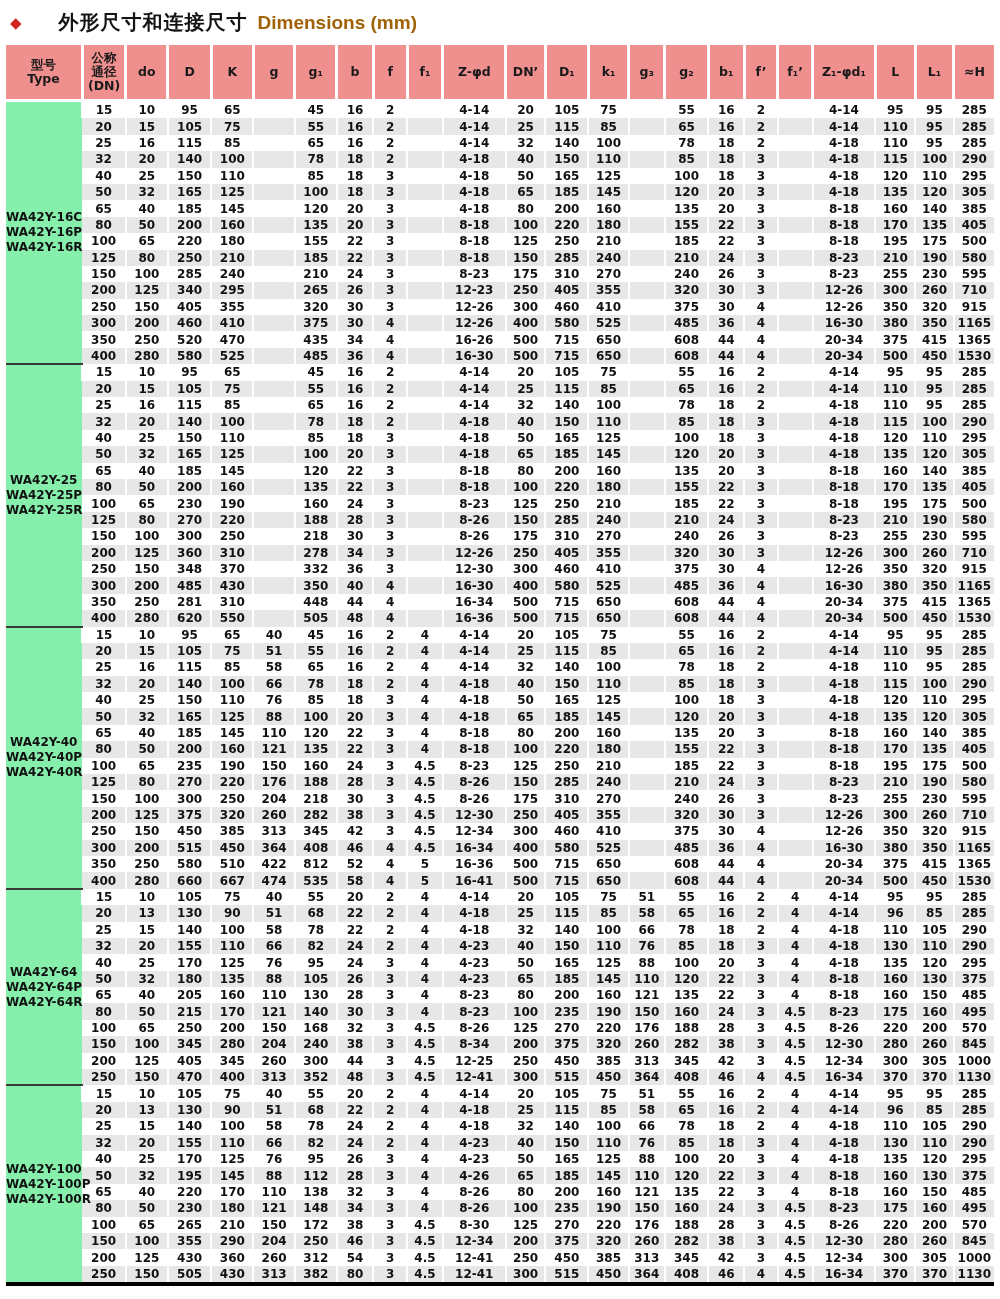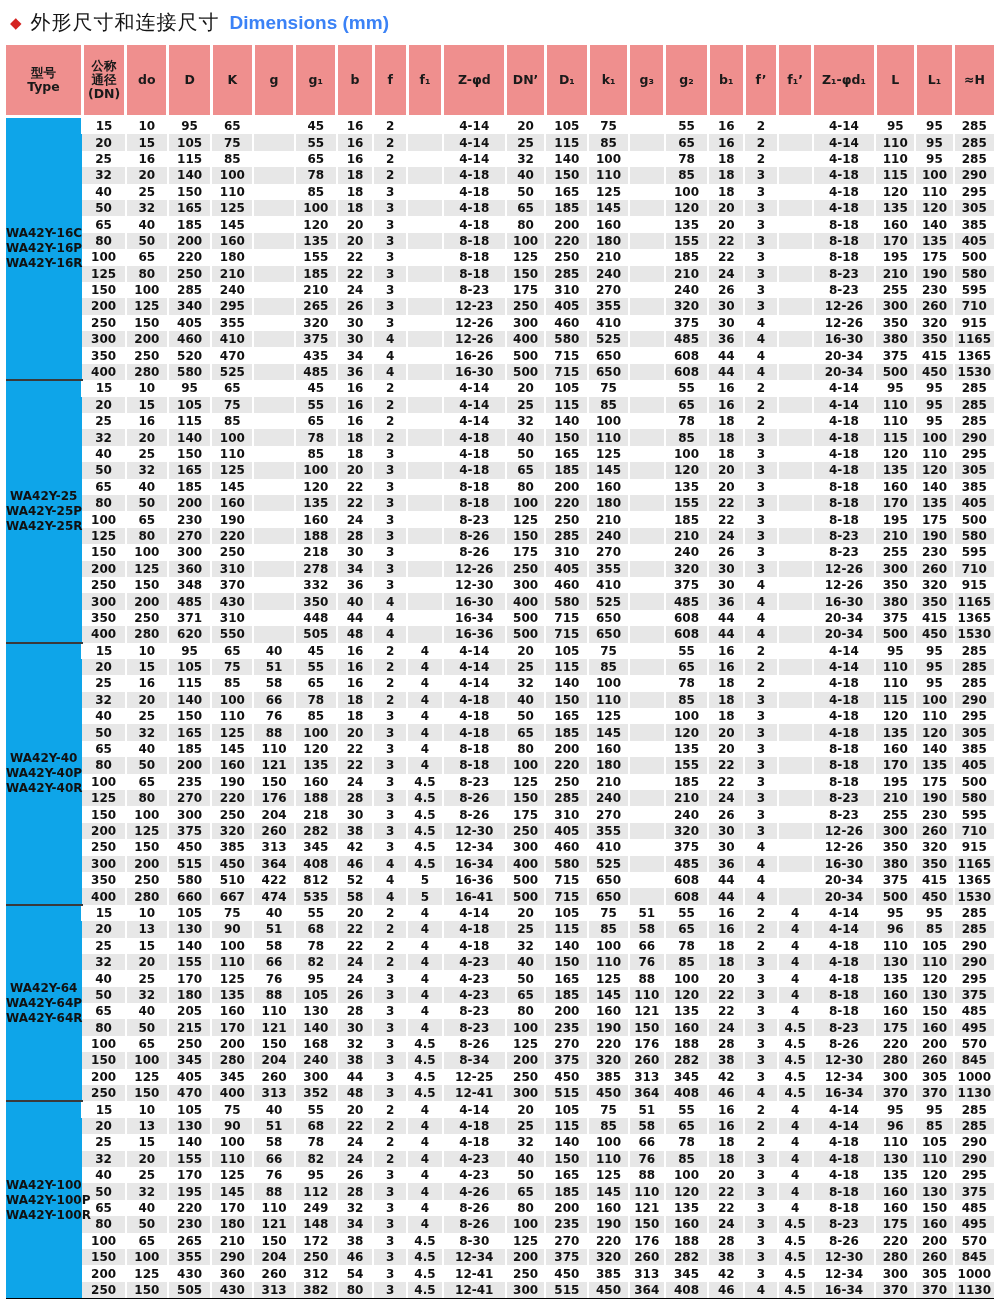--- a/index.html
+++ b/index.html
@@ -1,37 +1,37 @@
 <!DOCTYPE html>
 <html><head>
 <meta charset="utf-8">
 <style>
   html, body { margin:0; padding:0; background:#ffffff; }
   body { width:1000px; font-family:"Liberation Sans", sans-serif; }
 
   .title-row { display:flex; align-items:center; padding:9px 0 9px 10px; }
   .diamond { color:#d42421; font-size:15px; line-height:1; margin-right:9px; }
-  .title-zh { font-weight:normal; font-size:20px; color:#141414; letter-spacing:1px; }
-  .title-en { font-weight:bold; font-size:19px; color:#3b82f6; margin-left:10px; }
+  .title-zh { font-weight:bold; font-size:20px; color:#141414; letter-spacing:1px;margin-left:28px; }
+  .title-en { font-weight:bold; font-size:19px; color:#a16207; margin-left:10px; }
 
   table#dims {
     border-collapse:collapse;
     table-layout:fixed;
     width:988px;
     margin-left:6px;
     border-bottom:4px solid #000;
   }
   #dims th {
     background:#ef8f8e;
     color:#1a1a1a;
     font-weight:bold;
     font-size:12.5px;
     line-height:1.12;
     height:54px;
-    padding:8px 1px;
+    padding:0 1px;
     text-align:center;
     vertical-align:middle;
     white-space:pre-line;
     border-left:3px solid #ffffff;
     border-bottom:3px solid #ffffff;
     font-family:"DejaVu Sans","Liberation Sans",sans-serif;
   }
   #dims th:first-child { border-left:none; }
 
   #dims td {
@@ -43,21 +43,21 @@
     height:16.4px;
     padding:0;
     line-height:1;
     border-left:2px solid #ffffff;
     font-family:"DejaVu Sans","Liberation Sans",sans-serif;
   }
   #dims td:first-child { border-left:none; }
   #dims tr.alt td { background:#e7e7e7; }
 
   #dims td.type-cell {
-    background:#0ea5e9;
+    background:#86efac;
     font-size:12px;
     text-align:center;
     vertical-align:middle;
     line-height:1.25;
     border-left:none;
   }
   #dims td.type-cell div { white-space:nowrap; }
   #dims td.group-divider { border-bottom:2px solid #3a3a3a; }
 </style>
 </head>
@@ -852,21 +852,21 @@
         <td>4</td>
         <td></td>
         <td>16-30</td>
         <td>380</td>
         <td>350</td>
         <td>1165</td>
       </tr>
       <tr>
         <td>350</td>
         <td>250</td>
-        <td>371</td>
+        <td>281</td>
         <td>310</td>
         <td></td>
         <td>448</td>
         <td>44</td>
         <td>4</td>
         <td></td>
         <td>16-34</td>
         <td>500</td>
         <td>715</td>
         <td>650</td>
@@ -1734,21 +1734,21 @@
         <td>160</td>
         <td>130</td>
         <td>375</td>
       </tr>
       <tr>
         <td>65</td>
         <td>40</td>
         <td>220</td>
         <td>170</td>
         <td>110</td>
-        <td>249</td>
+        <td>138</td>
         <td>32</td>
         <td>3</td>
         <td>4</td>
         <td>8-26</td>
         <td>80</td>
         <td>200</td>
         <td>160</td>
         <td>121</td>
         <td>135</td>
         <td>22</td>

